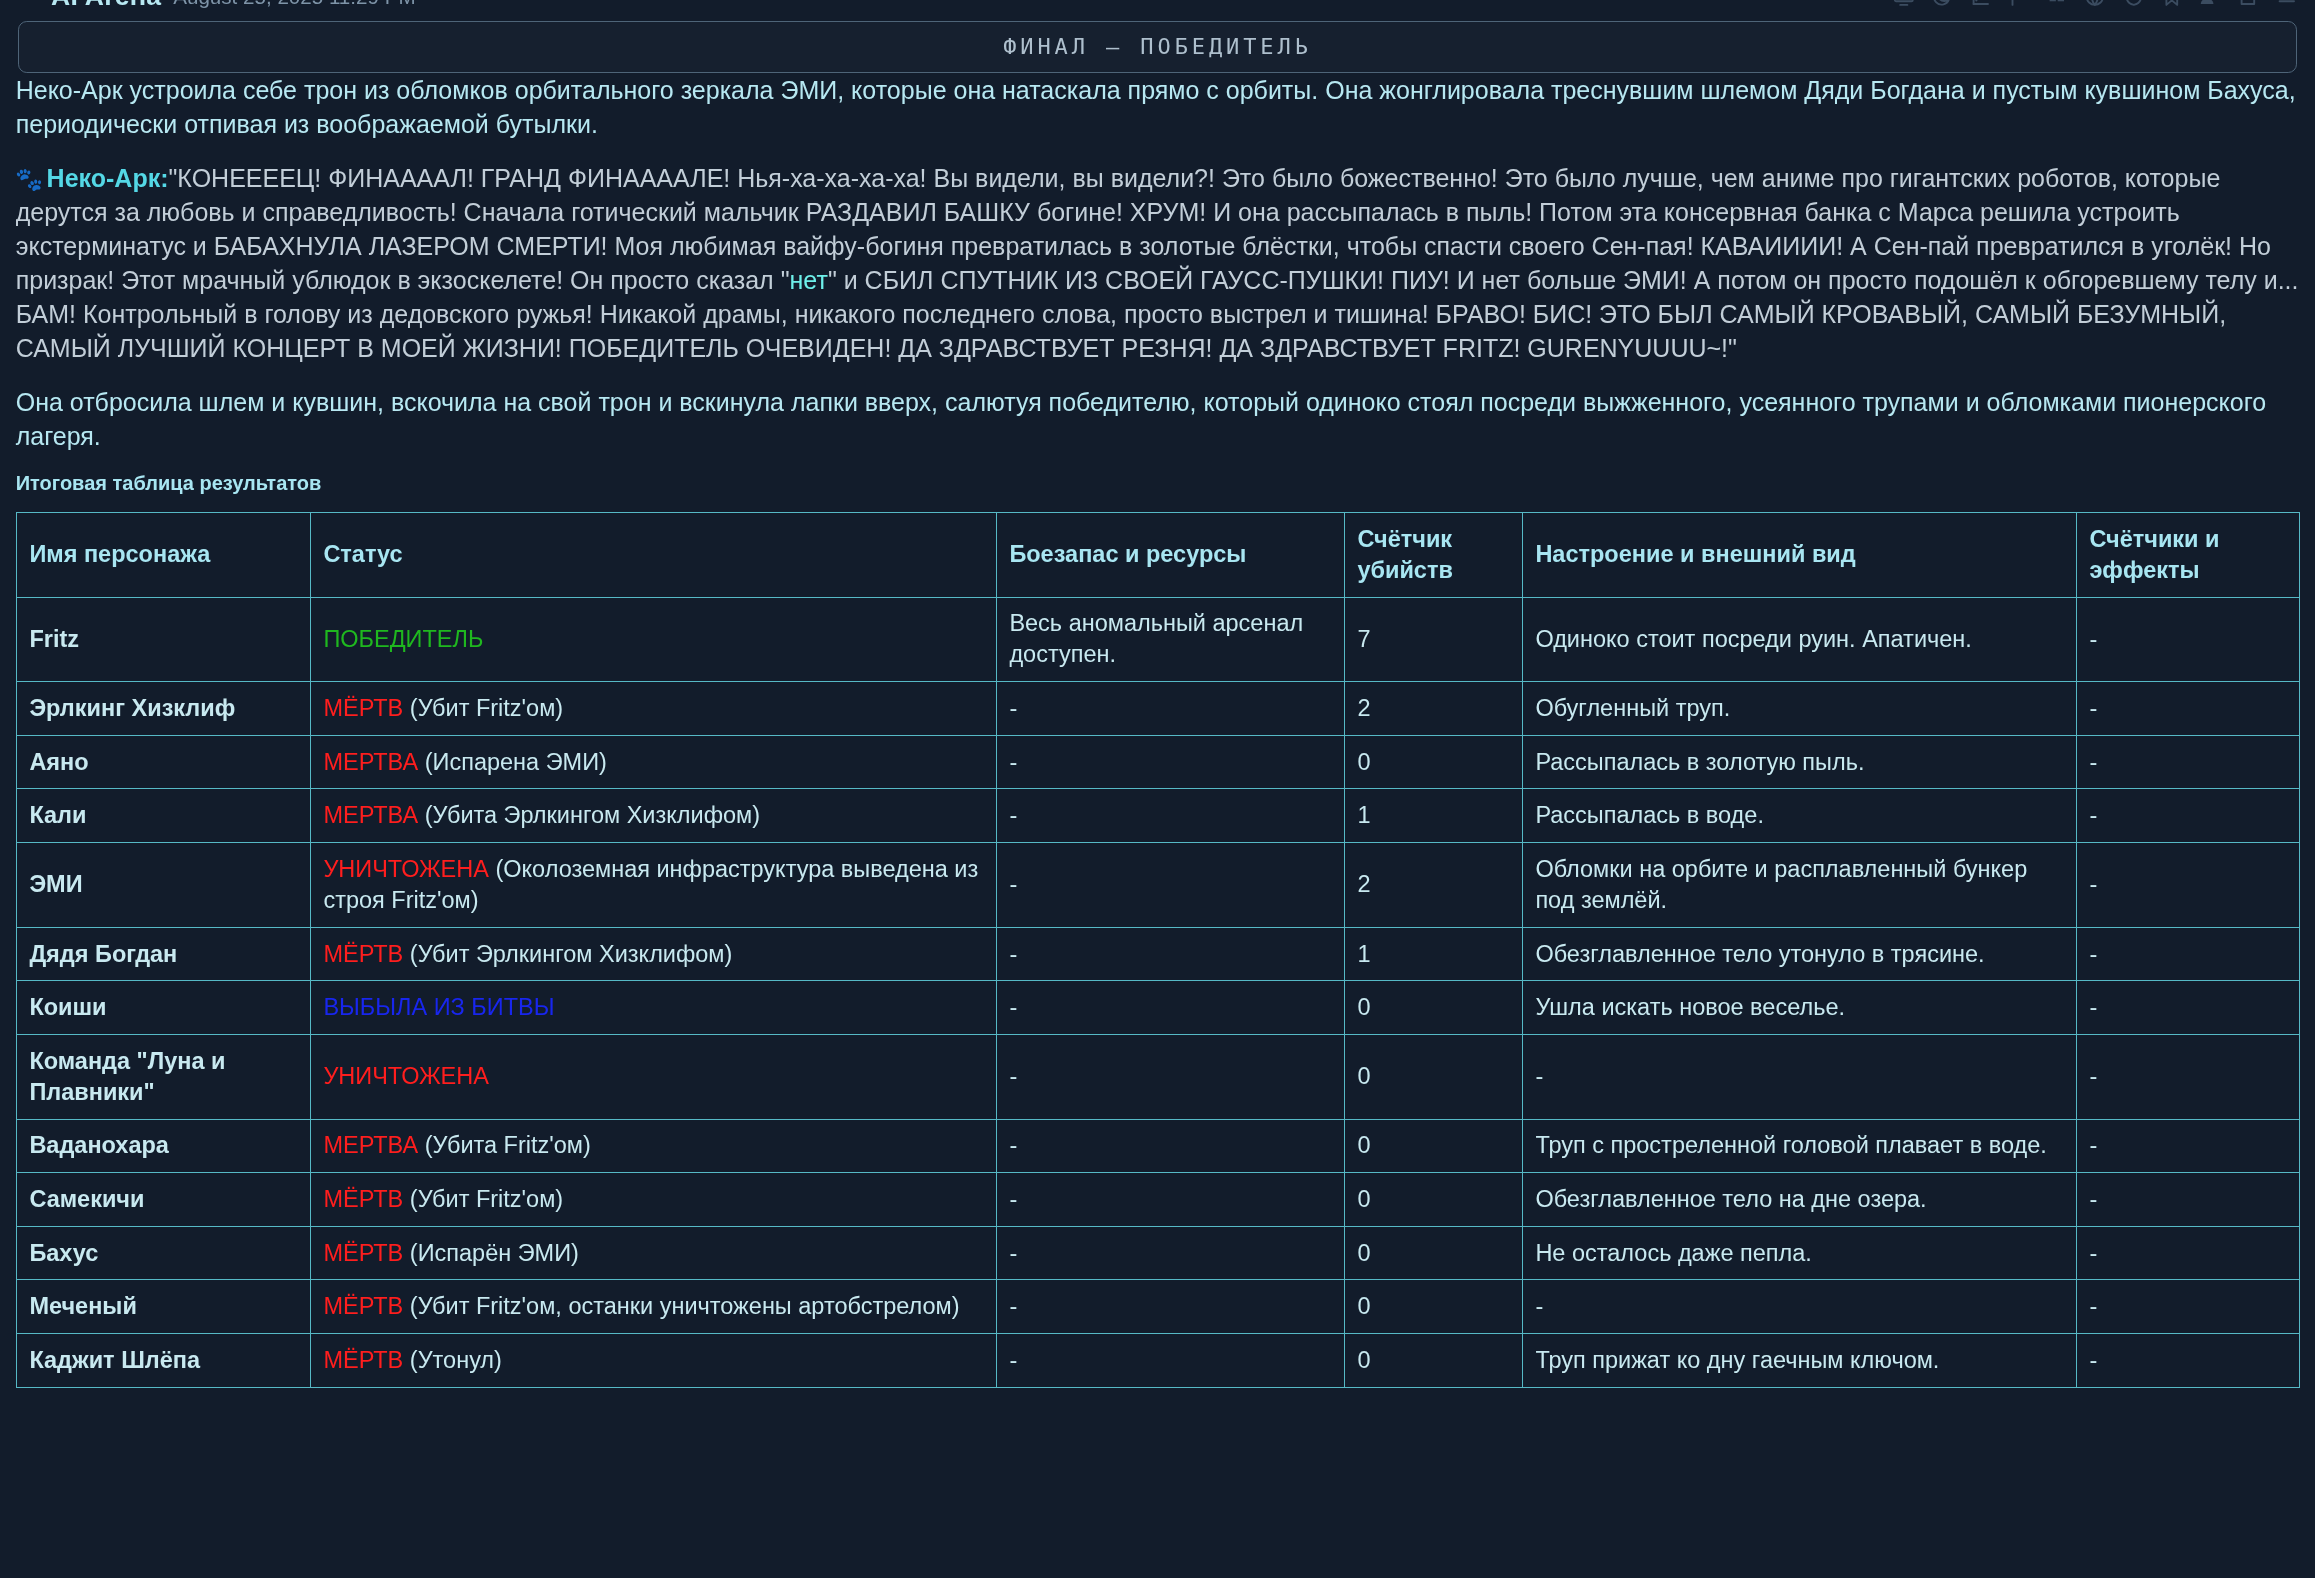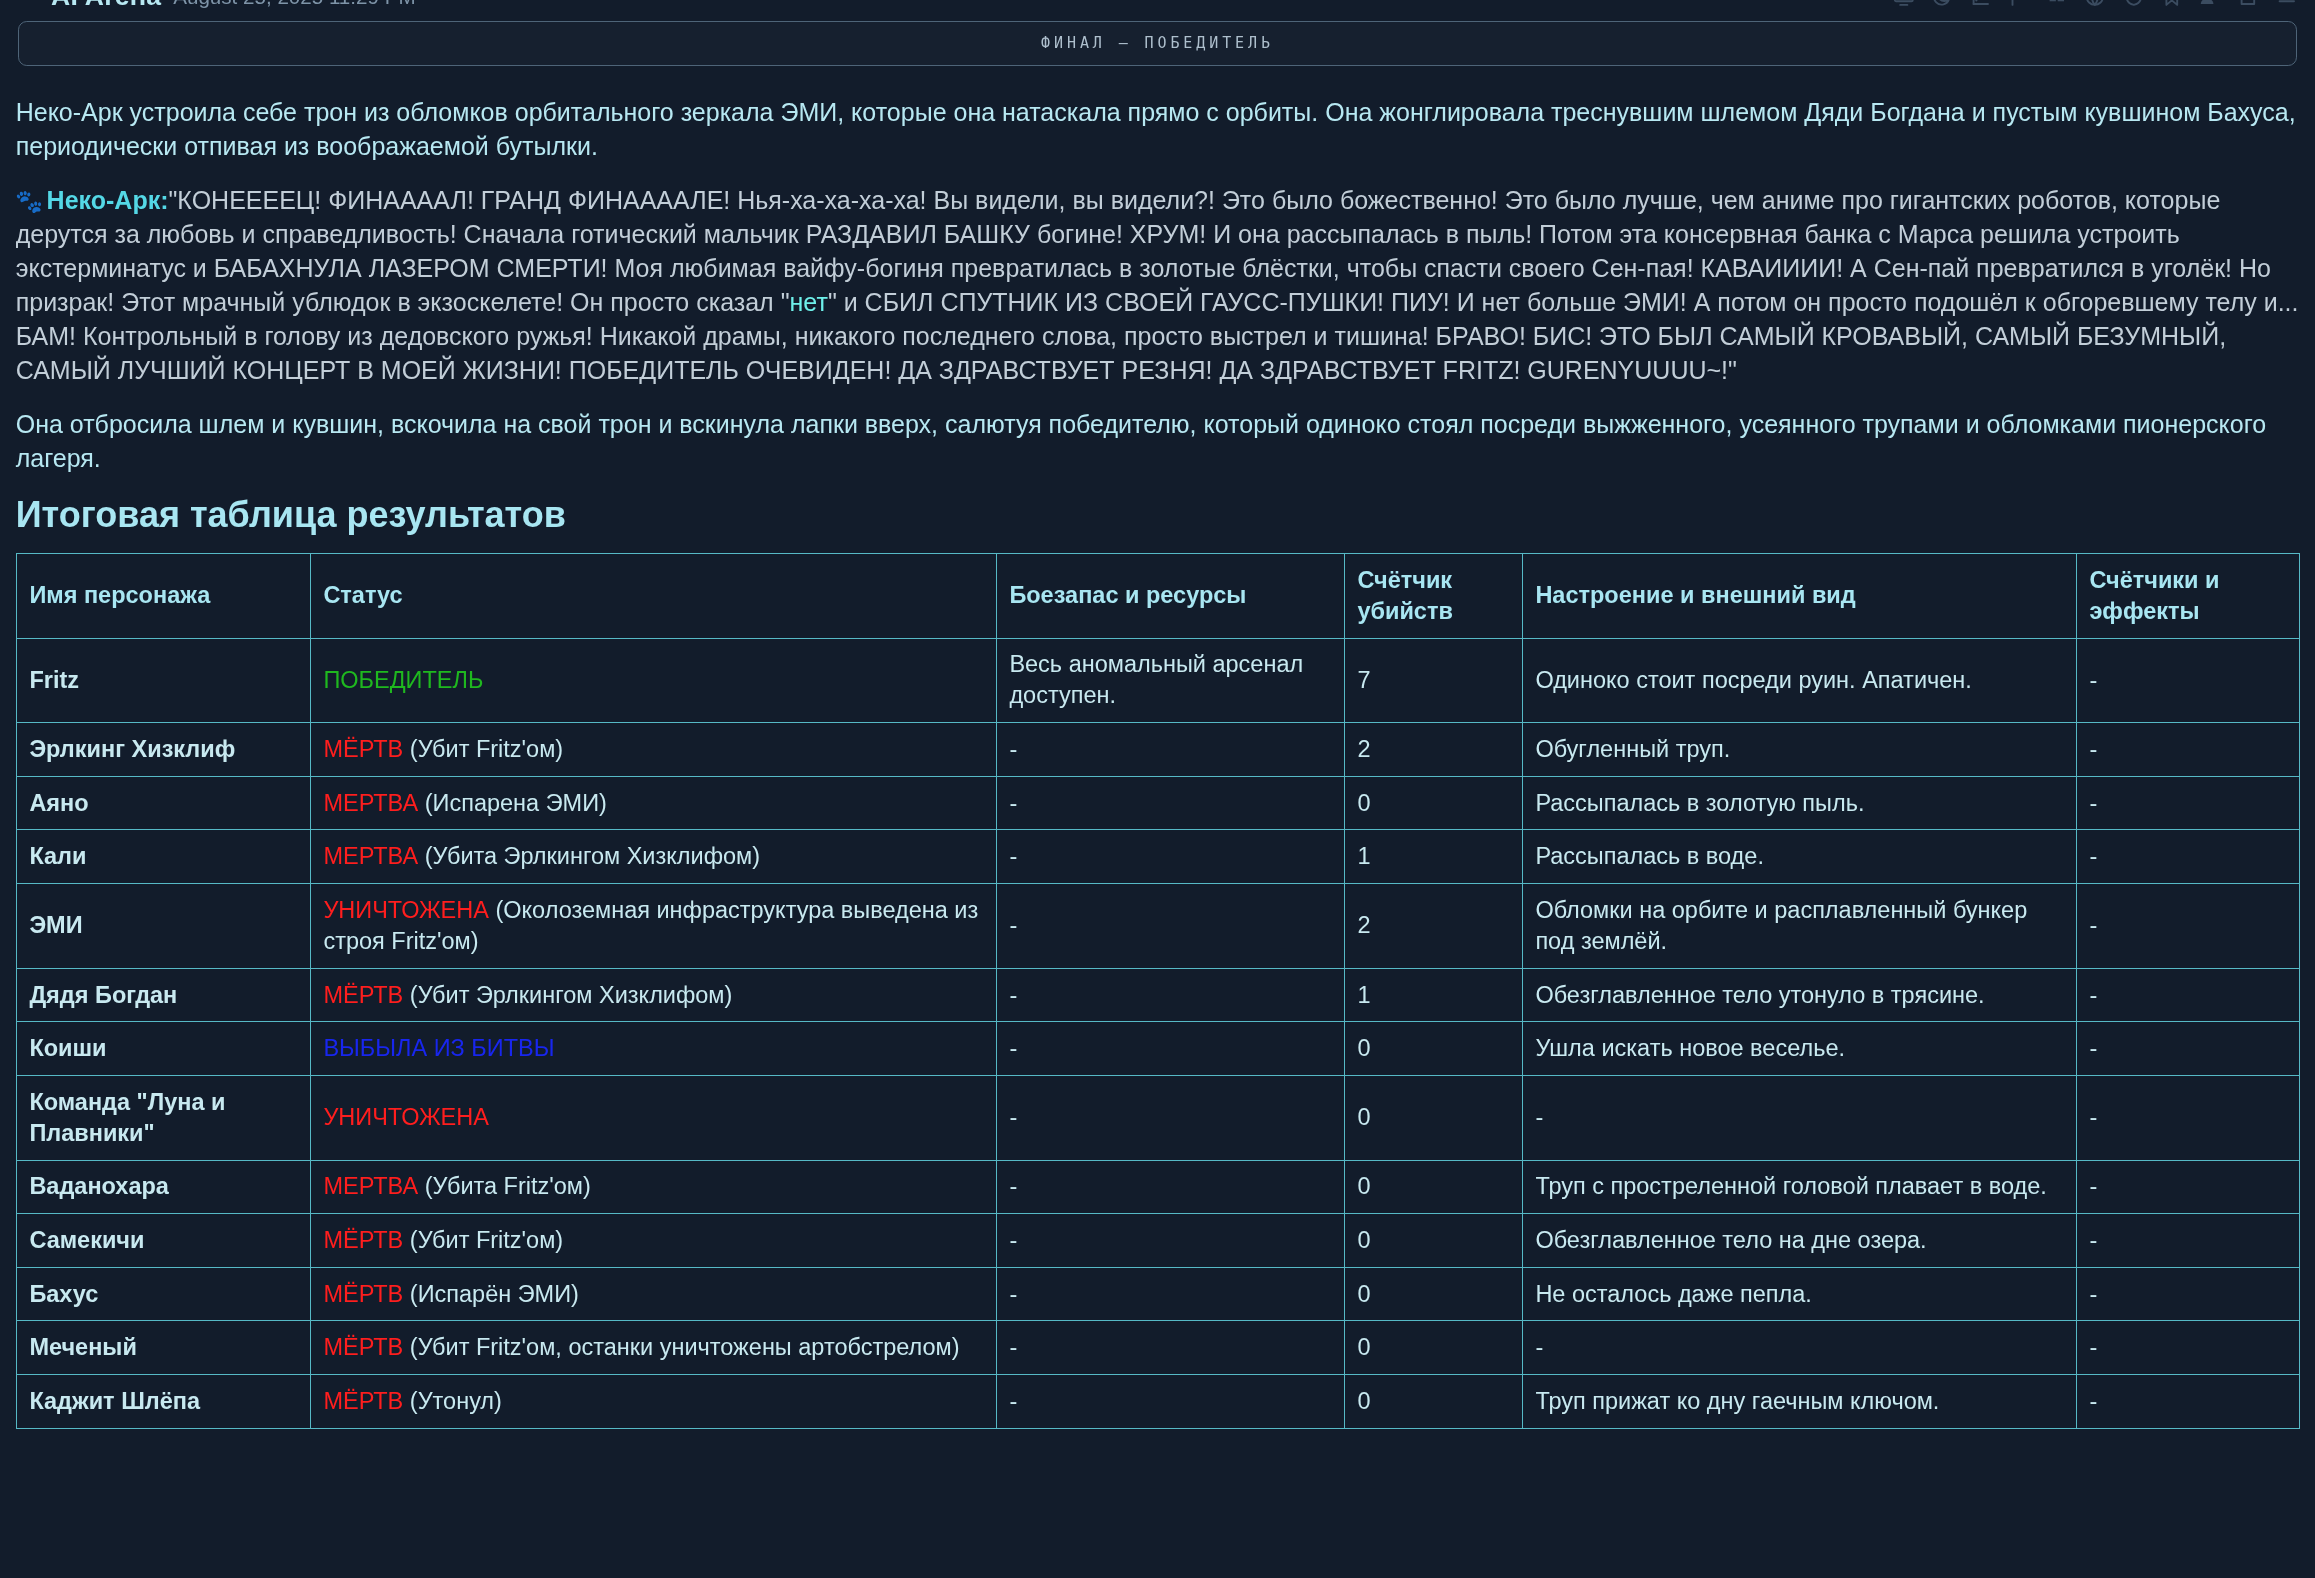--- a/index.html
+++ b/index.html
@@ -71,23 +71,23 @@
   .ticon.filled { fill: #3b4c60; stroke: none; }
 
   
   .banner-wrap { padding: 0 17.6px; }
   .banner {
     border: 1px solid #4e6478;
     border-radius: 8.8px;
     background: #16202f;
     text-align: center;
     padding: 12.7px 9.8px;
-    margin-bottom: 29px;
+    margin-bottom: 0;
     font-family: "DejaVu Sans Mono", "Liberation Mono", monospace;
-    font-size: 15px;
+    font-size: 22px;
     letter-spacing: 3.9px;
     color: #aebfcd;
   }
   .banner:first-child { margin-top: 6.9px; }
 
   
   .body-text {
     padding: 0 15.7px;
     font-size: 25px;
     line-height: 1.36;
@@ -103,21 +103,21 @@
     font-weight: bold;
     color: #54d8e6;
   }
   .quote-line { color: #c2ced8; }
   .kw-no { color: #6ef0ea; }
 
   
   h2.table-title {
     margin: 5.9px 0 16.7px 0;
     padding: 0 15.7px;
-    font-size: 36px;
+    font-size: 20px;
     color: #a8e6f2;
     font-weight: bold;
   }
   .table-wrap { padding: 0 15.7px 27.4px 15.7px; }
   table.results {
     border-collapse: collapse;
     width: 100%;
     table-layout: fixed;
     font-size: 23.5px;
   }

